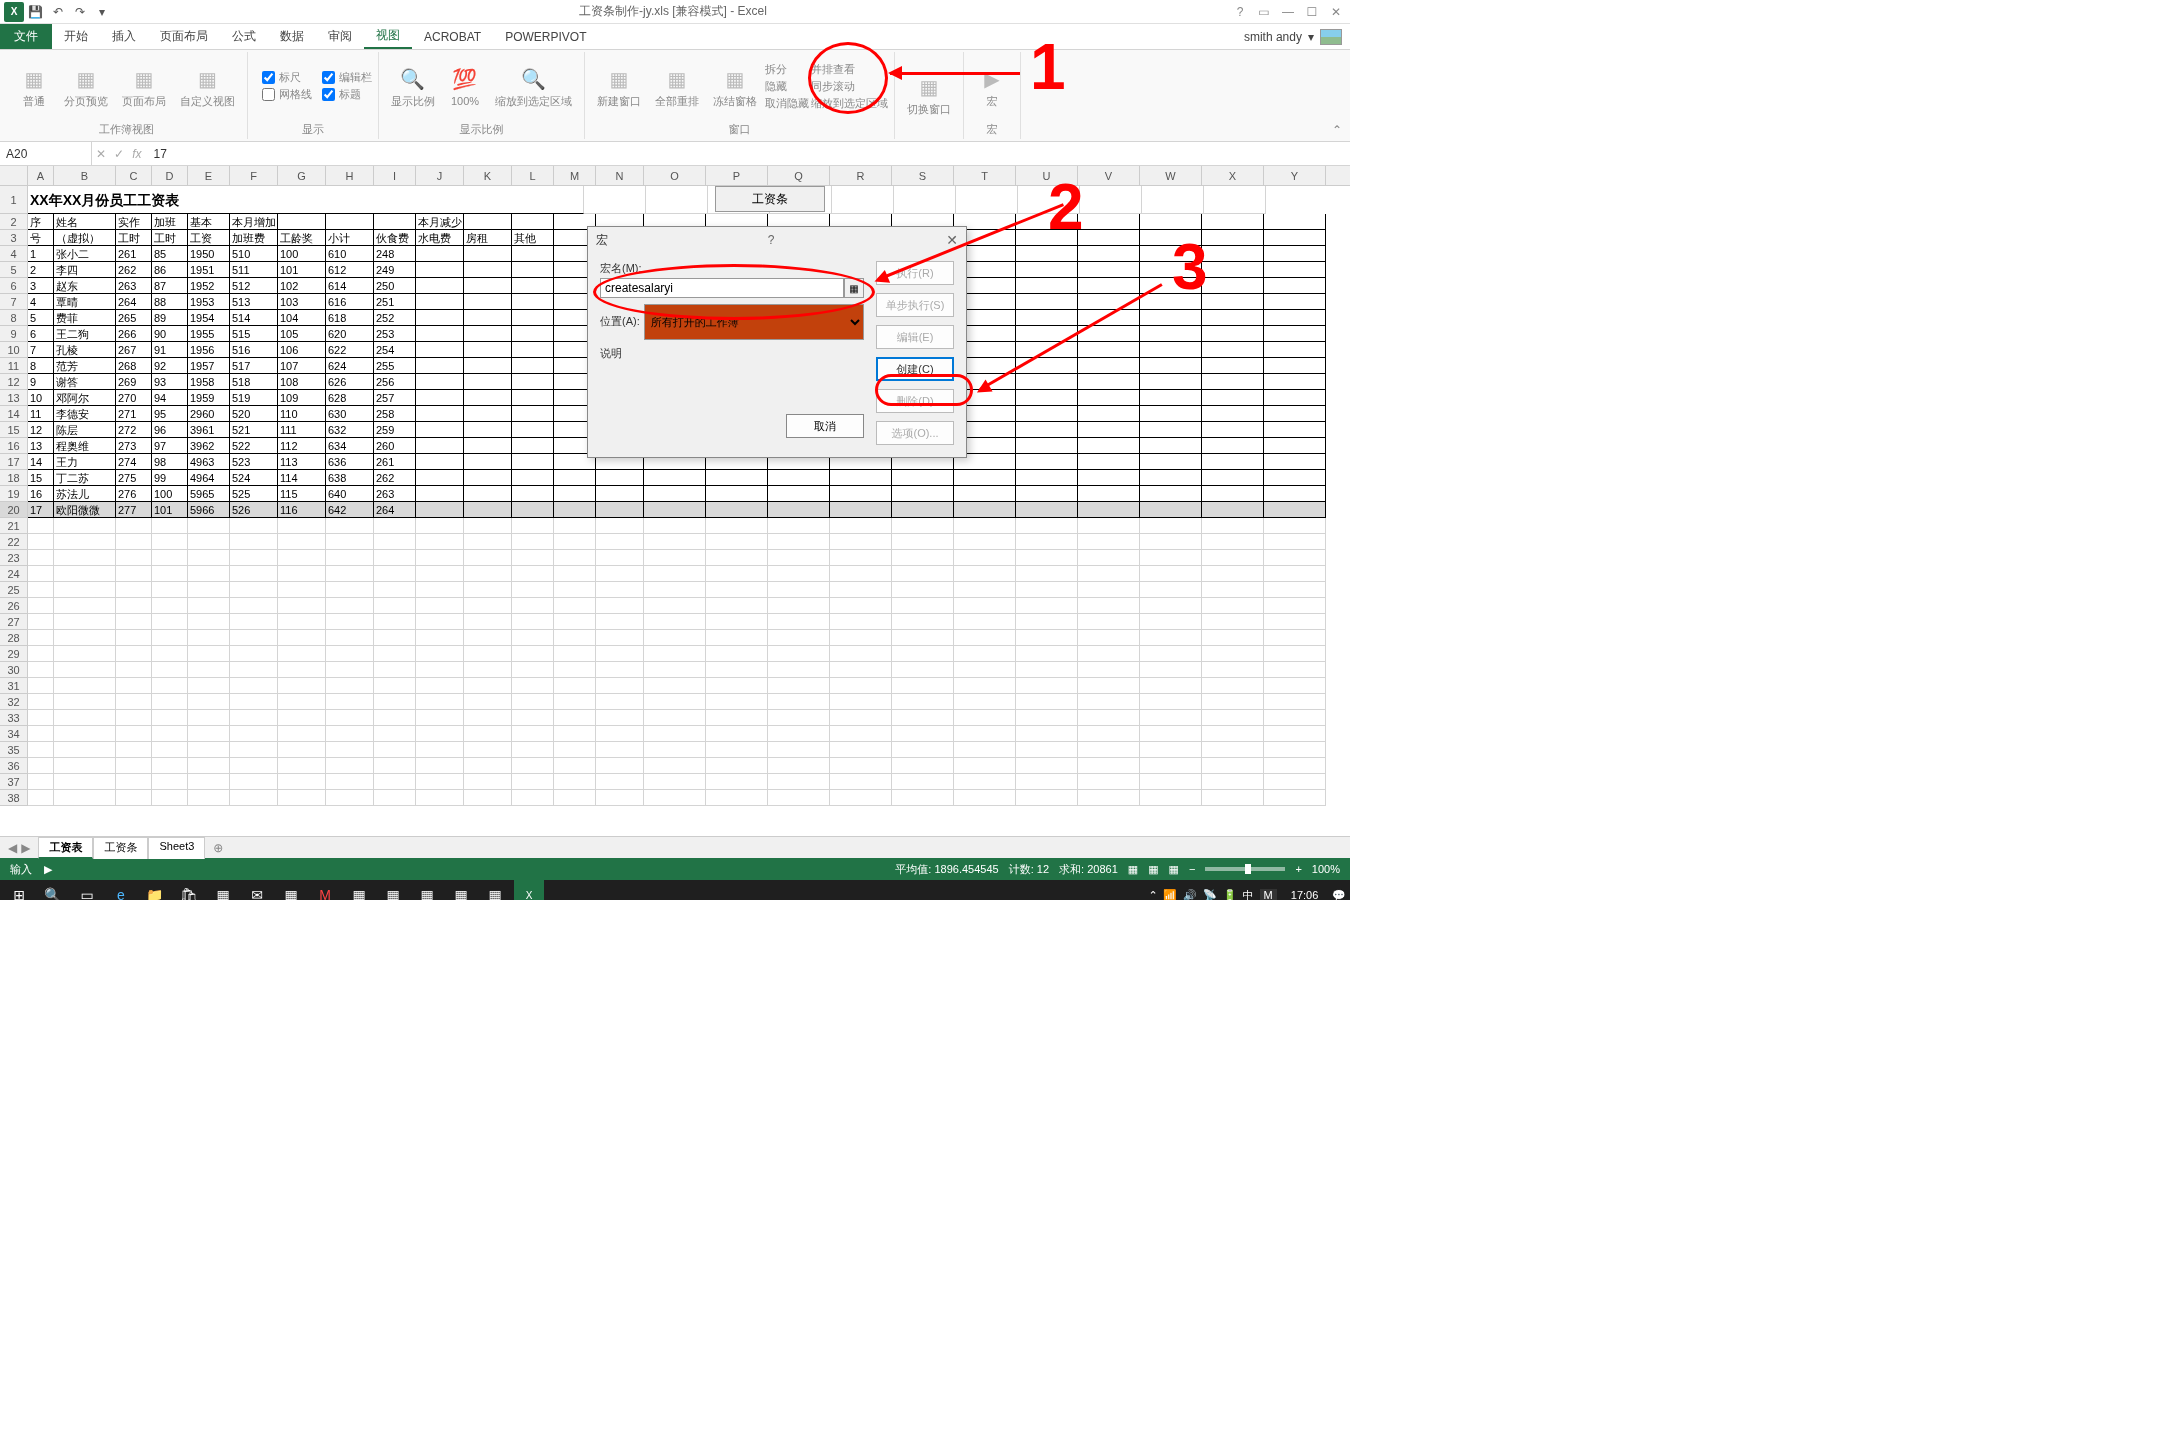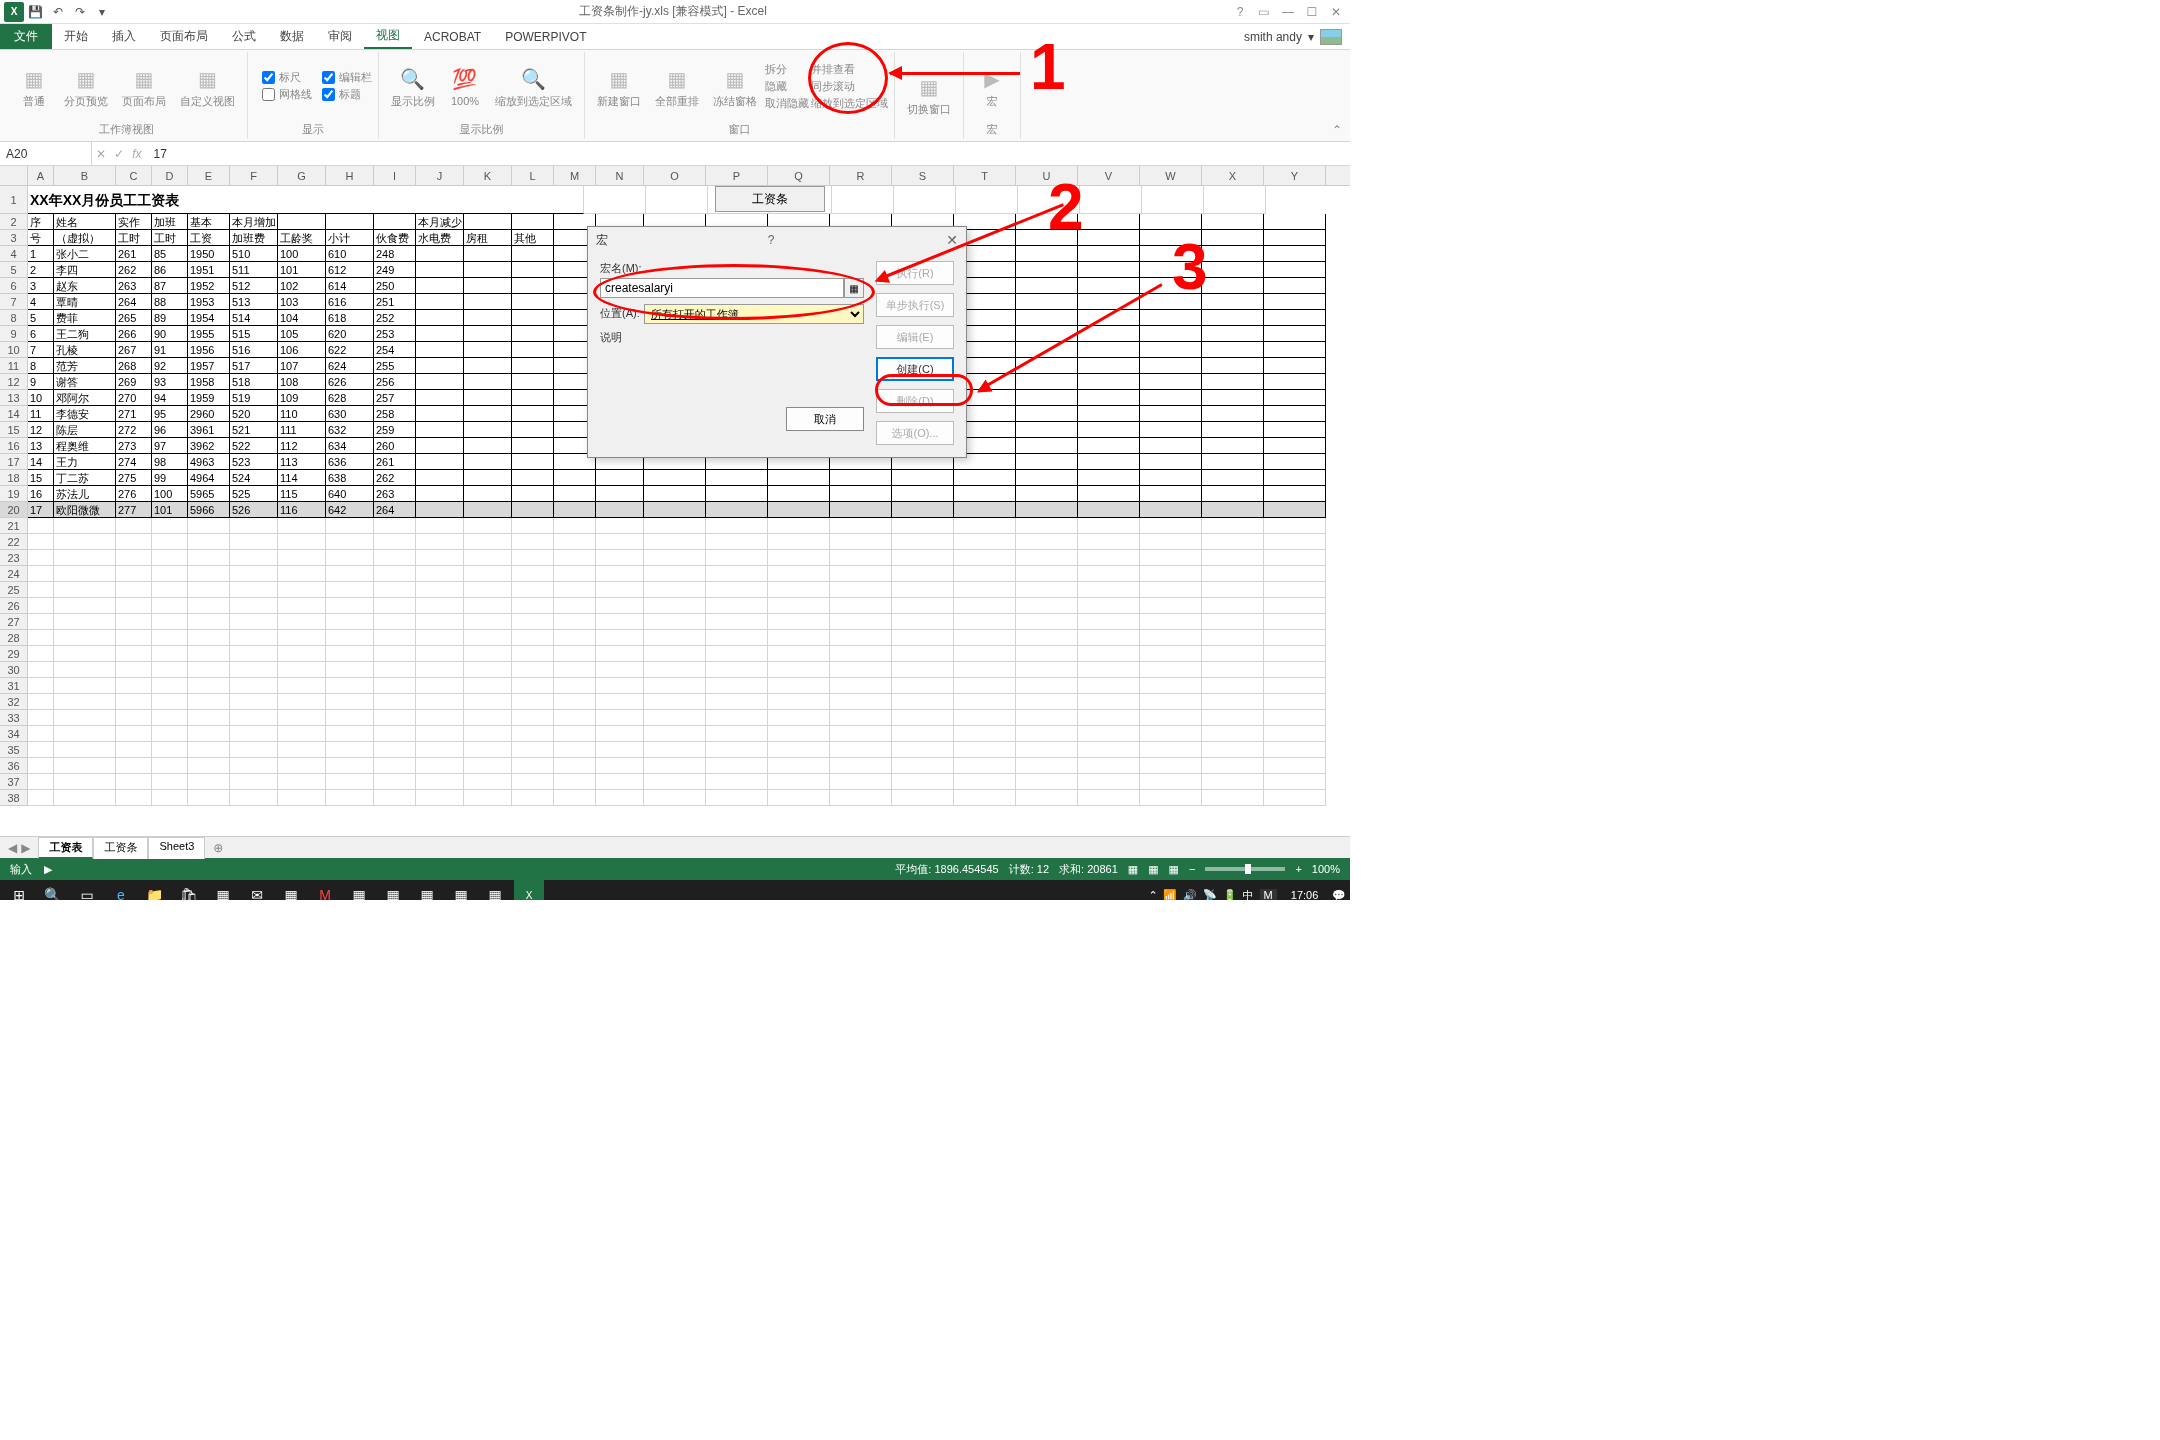--- a/index.html
+++ b/index.html
@@ -70,22 +70,22 @@
 .dlg-input-row { display: flex; align-items: center; }
 .dlg-input { flex: 1; border: 1px solid #999; background: #fff; padding: 2px 4px; font-size: 12px; height: 20px; }
 .dlg-input-btn { width: 20px; height: 20px; border: 1px solid #999; background: #f0f0f0; font-size: 10px; }
 .dlg-list { border: 1px solid #999; background: #fff; height: 168px; margin-top: 0; overflow: auto; }
 .dlg-list-item { padding: 2px 6px; font-size: 12px; }
 .dlg-list-item.sel { background: #0078d7; color: #fff; }
 .dlg-right { display: flex; flex-direction: column; gap: 8px; width: 78px; }
 .dlg-btn { height: 24px; border: 1px solid #bbb; background: #fdfdfd; color: #aaa; font-size: 11px; }
 .dlg-btn.highlight { border: 2px solid #0078d7; color: #333; }
 .dlg-loc { display: flex; align-items: center; gap: 4px; margin-top: 6px; }
-.dlg-select { flex: 1; border: 1px solid #999; background: #fef9c3; padding: 2px; font-size: 11px; height: 20px; text-decoration: underline; }
-.dlg-bottom { display: flex; margin-top: 20px; }
+.dlg-select { flex: 1; border: 1px solid #999; background: #c2410c; padding: 2px; font-size: 11px; height: 36px; }
+.dlg-bottom { display: flex; margin-top: 11px; }
 .dlg-cancel { margin-left: auto; width: 78px; height: 24px; border: 1px solid #888; background: #fdfdfd; font-size: 11px; }
 
 
 .anno { position: absolute; color: #f00; font-weight: bold; pointer-events: none; z-index: 200; }
 .anno-circle { border: 3px solid #f00; border-radius: 50%; position: absolute; z-index: 199; pointer-events: none; }
 .anno-arrow-line { position: absolute; background: #f00; height: 3px; transform-origin: left center; z-index: 199; }
 .anno-arrowhead { position: absolute; width: 0; height: 0; border-style: solid; z-index: 199; }
 
 
 .sheet-tabs { height: 22px; border-top: 1px solid #ccc; display: flex; align-items: center; background: #f0f0f0; }

